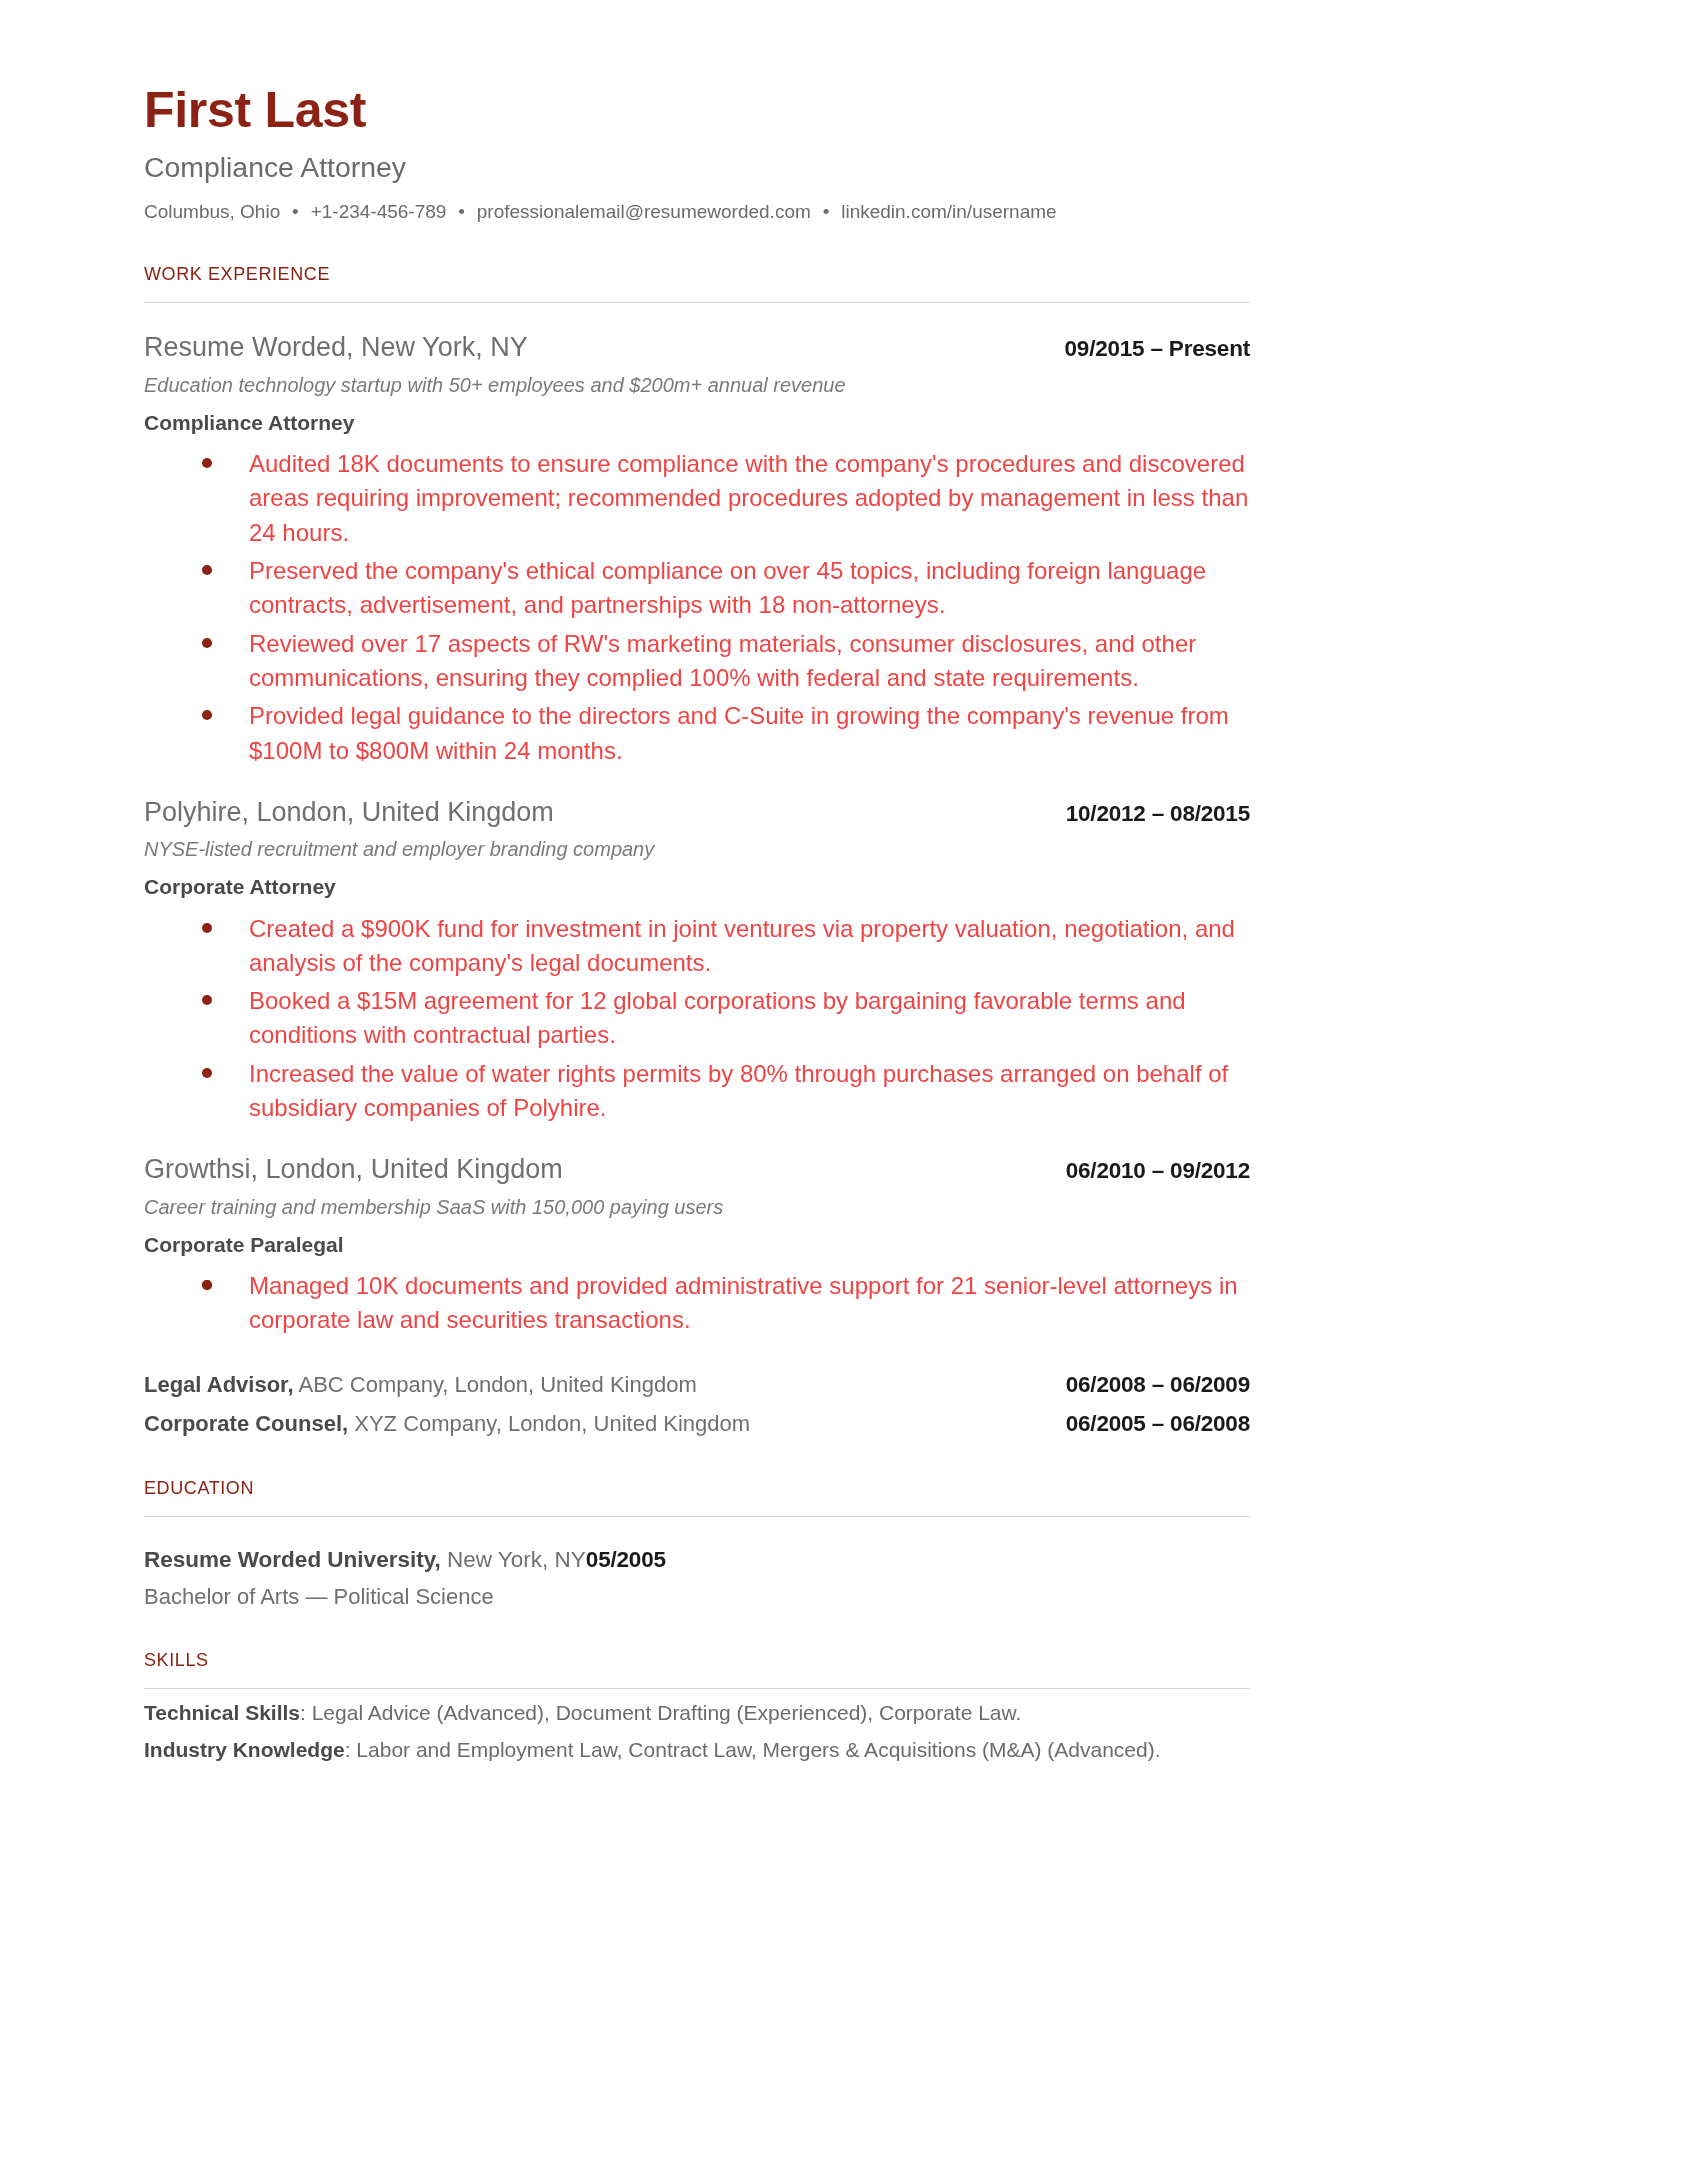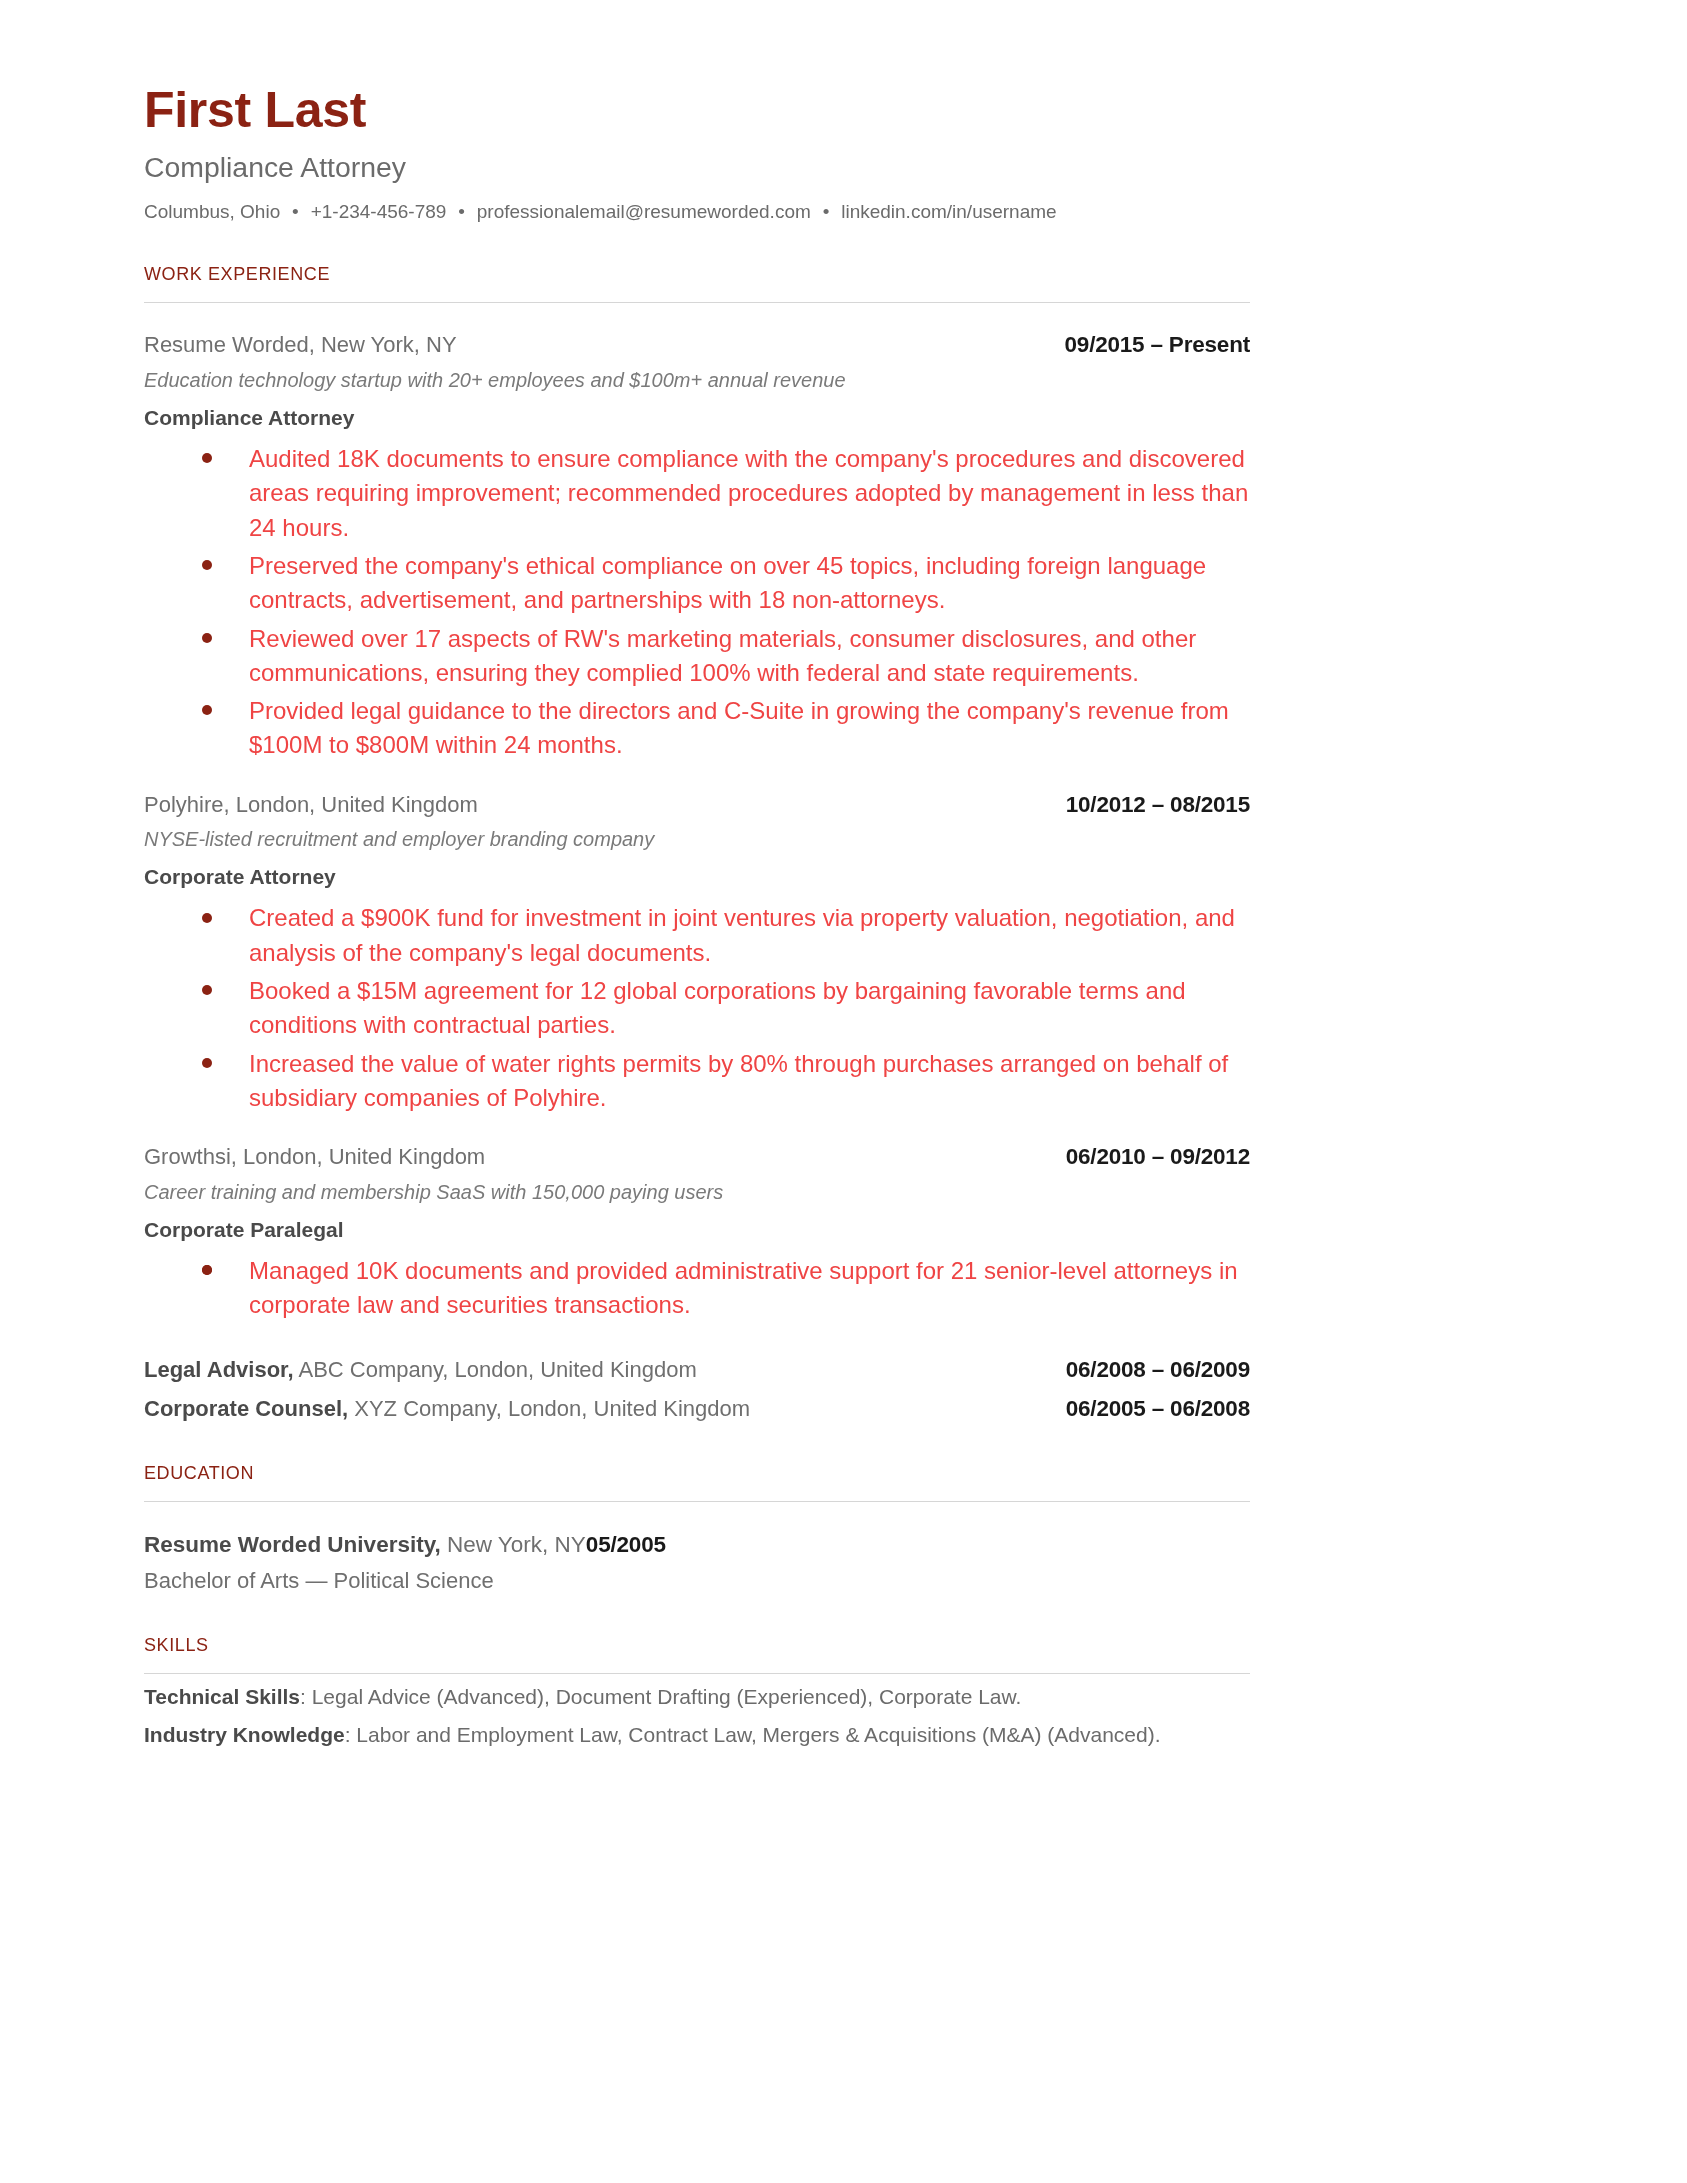--- a/index.html
+++ b/index.html
@@ -67,21 +67,21 @@
   
   .entry {
     margin-top: 29px;
   }
   .entry-row {
     display: flex;
     align-items: baseline;
     justify-content: space-between;
   }
   .company {
-    font-size: 22px;
+    font-size: 27px;
     color: #6f6f6f;
     line-height: 1.15;
   }
   .dates {
     font-size: 22.5px;
     color: #1a1a1a;
     font-weight: bold;
     white-space: nowrap;
     letter-spacing: -0.2px;
     text-align: right;
@@ -202,21 +202,21 @@
   </div>
 
   <div class="section-head">WORK EXPERIENCE</div>
   <div class="rule"></div>
 
   <div class="entry">
     <div class="entry-row">
       <div class="company">Resume Worded, New York, NY</div>
       <div class="dates">09/2015 – Present</div>
     </div>
-    <div class="blurb">Education technology startup with 20+ employees and $100m+ annual revenue</div>
+    <div class="blurb">Education technology startup with 50+ employees and $200m+ annual revenue</div>
     <div class="role">Compliance Attorney</div>
     <ul class="bullets">
       <li><span class="dot"></span><span>Audited 18K documents to ensure compliance with the company's procedures and discovered areas requiring improvement; recommended procedures adopted by management in less than 24 hours.</span></li>
       <li><span class="dot"></span><span>Preserved the company's ethical compliance on over 45 topics, including foreign language contracts, advertisement, and partnerships with 18 non-attorneys.</span></li>
       <li><span class="dot"></span><span>Reviewed over 17 aspects of RW's marketing materials, consumer disclosures, and other communications, ensuring they complied 100% with federal and state requirements.</span></li>
       <li><span class="dot"></span><span>Provided legal guidance to the directors and C-Suite in growing the company's revenue from $100M to $800M within 24 months.</span></li>
     </ul>
   </div>
 
   <div class="entry">

